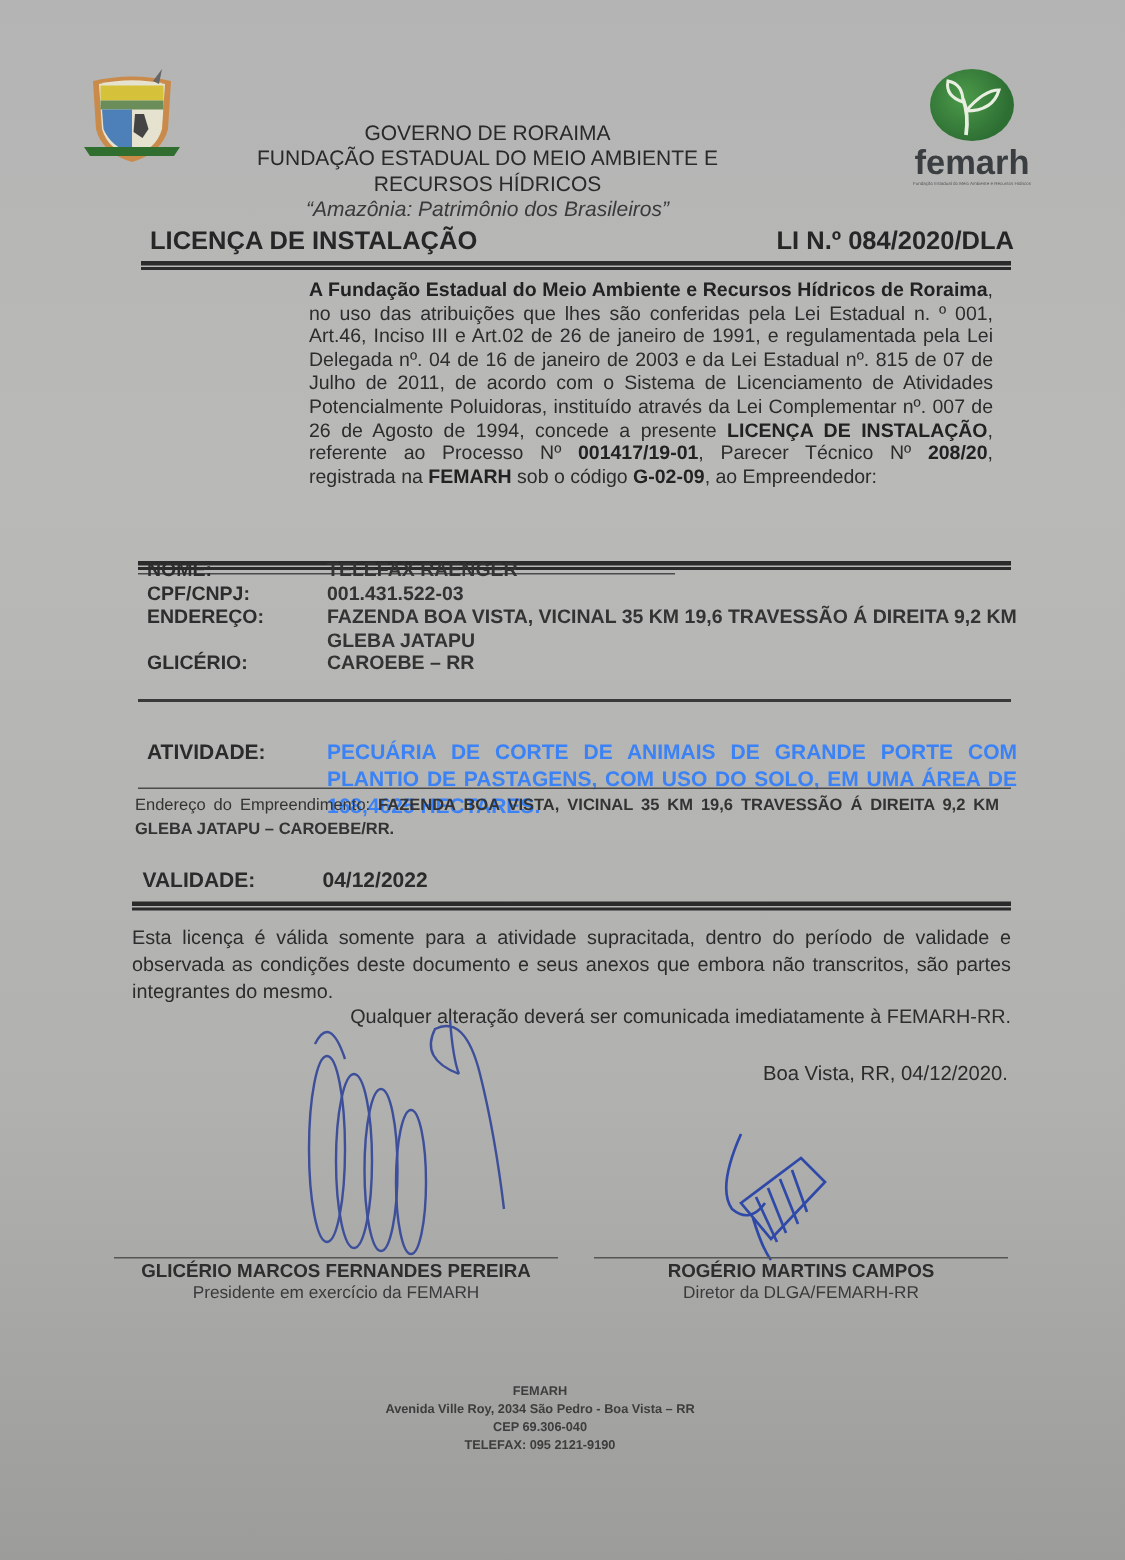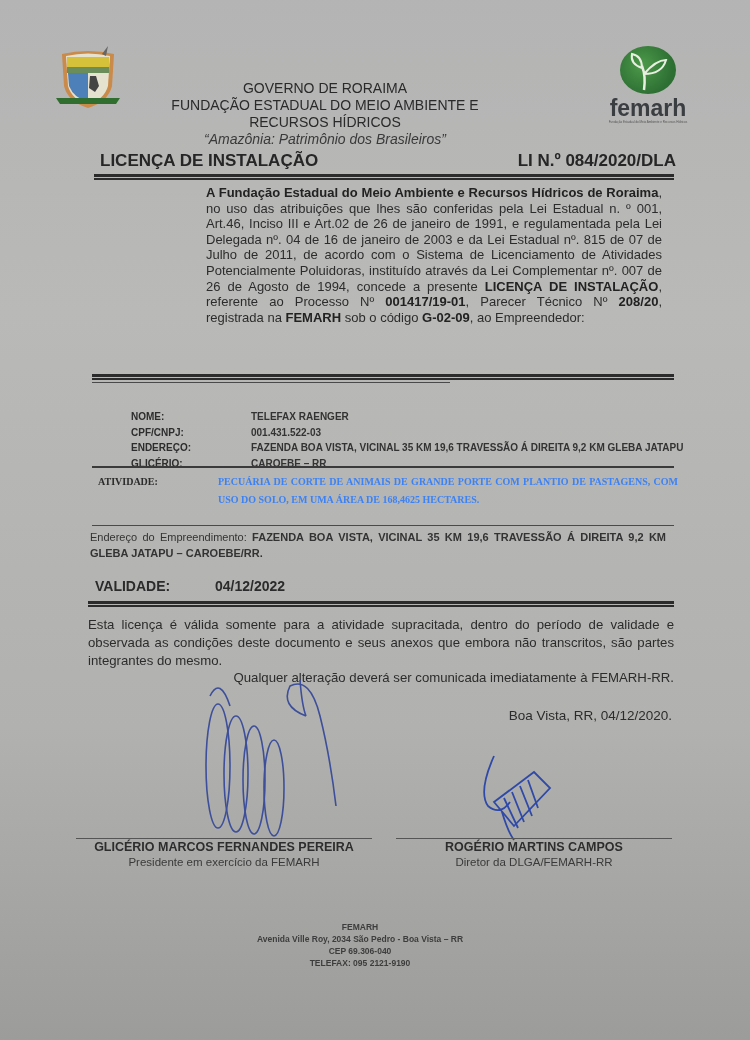--- a/index.html
+++ b/index.html
@@ -28,25 +28,25 @@
     
     .title-row { position: absolute; left: 100px; right: 74px; top: 151px; display: flex; justify-content: space-between; font-weight: bold; font-size: 17px; color: #262626; }
     .rule-double { position: absolute; height: 6px; border-top: 3px solid #2b2b2b; border-bottom: 2px solid #2b2b2b; box-sizing: border-box; }
     .rule-single { position: absolute; height: 0; border-top: 2px solid #3a3a3a; }
     .rule-thin { position: absolute; height: 0; border-top: 1px solid #4a4a4a; }
 
     .intro { position: absolute; left: 206px; width: 456px; top: 185px; font-size: 13px; line-height: 15.6px; text-align: justify; color: #2c2c2c; }
     .intro b { color: #222; }
 
     
-    .fields { position: absolute; left: 98px; top: 409px; font-size: 10px; line-height: 15.5px; margin-left: 33px; }
+    .fields { position: absolute; left: 98px; top: 372px; font-size: 13px; line-height: 15.5px; }
     .field { display: flex; }
     .field .lbl { width: 120px; font-weight: bold; color: #2d2d2d; }
     .field .val { width: 460px; font-weight: bold; color: #333; }
-    .activity { position: absolute; left: 98px; top: 473px; display: flex; font-size: 10px; line-height: 18px; font-family: Liberation Serif, serif; }
+    .activity { position: absolute; left: 98px; top: 492px; display: flex; font-size: 14px; line-height: 18px; }
     .activity .lbl { width: 120px; font-weight: bold; color: #2b2b2b; }
     .activity .val { width: 460px; font-weight: bold; color: #3b82f6; text-align: justify; text-align-last: left; }
     .site { position: absolute; left: 90px; width: 576px; top: 530px; font-size: 11px; line-height: 15.5px; font-weight: bold; color: #333; text-align: justify; }
     .site .pre { font-weight: normal; }
     .validity { position: absolute; left: 95px; top: 578px; font-size: 14px; font-weight: bold; display: flex; color: #2b2b2b; }
     .validity .lbl { width: 120px; }
 
     .notice { position: absolute; left: 88px; width: 586px; top: 616px; font-size: 13.2px; line-height: 18px; color: #2c2c2c; text-align: justify; }
     .notice2 { position: absolute; right: 76px; top: 670px; font-size: 13.2px; color: #2c2c2c; }
     .place-date { position: absolute; right: 78px; top: 708px; font-size: 13.5px; color: #2c2c2c; }

